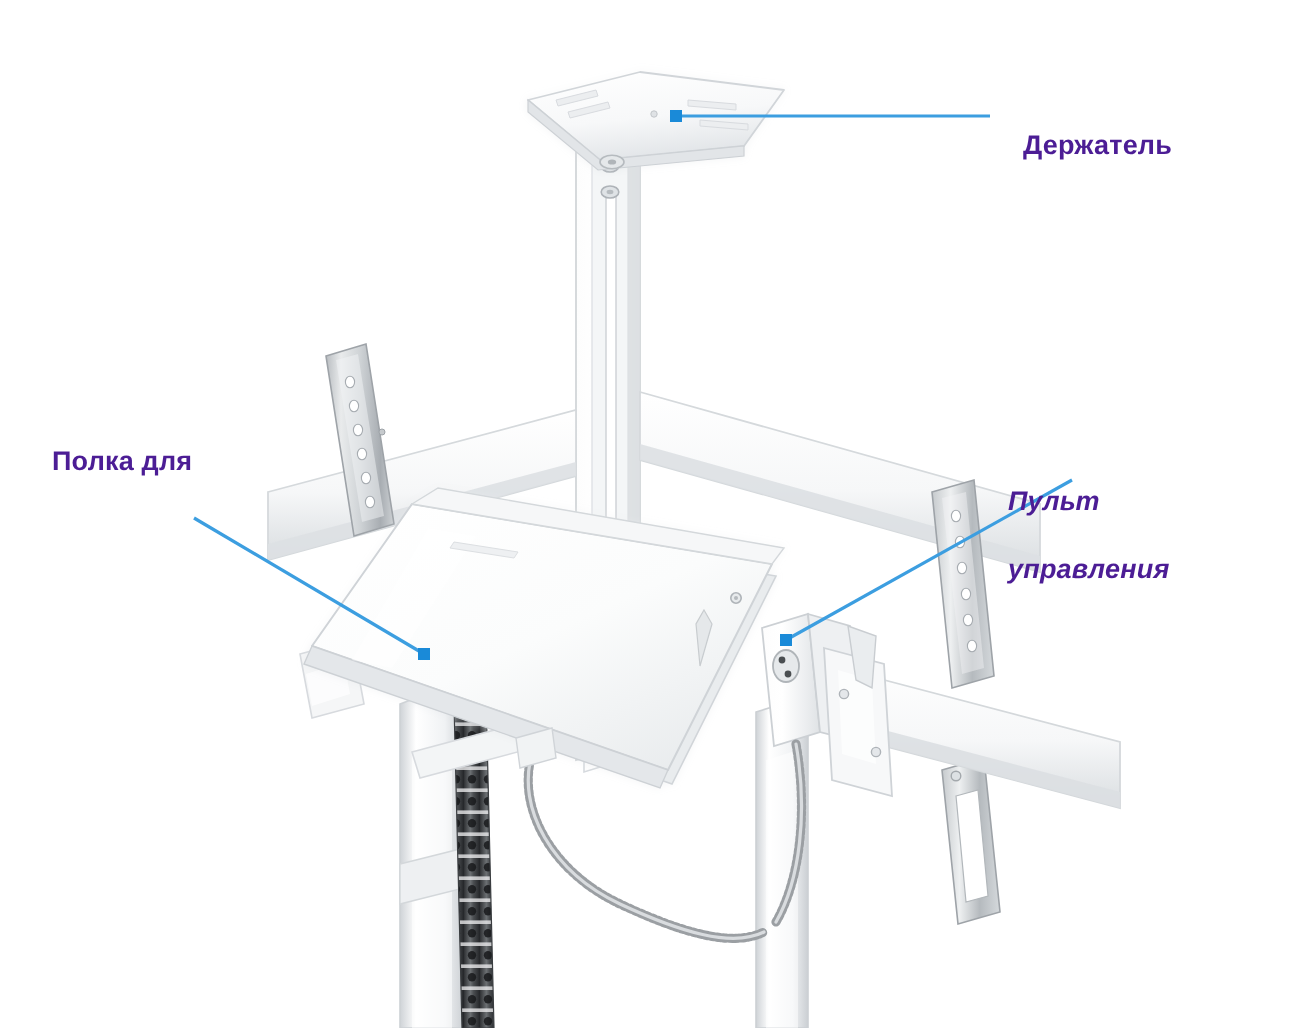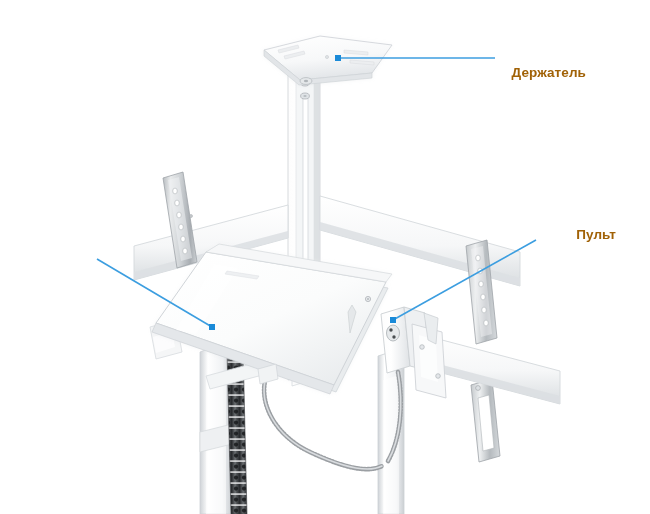--- a/index.html
+++ b/index.html
@@ -11,27 +11,27 @@
     position:relative;
   }
   #stage{position:absolute;left:0;top:0;width:650px;height:514px;}
   svg.layer{position:absolute;left:0;top:0;width:650px;height:514px;}
 
   .callout-label{
     position:absolute;
     font-weight:bold;
     font-size:13.5px;
     line-height:17px;
-    color:#a16207;
+    color:#4c1d95;
     letter-spacing:0.1px;
     white-space:pre-line;
   }
   #label-camera-holder{ left:502px; top:47px; text-align:right; width:84px;}
   #label-laptop-shelf{ left:26px;  top:205px; text-align:left;  width:120px;}
-  #label-control-panel{left:504px; top:209px; text-align:right; width:112px;}
+  #label-control-panel{left:504px; top:225px; width:112px;font-style:italic;}
 </style>
 </head>
 <body>
 
 <div id="stage">
 
   <svg class="layer" viewBox="0 0 650 514">
     <defs>
       <linearGradient id="gWhiteV" x1="0" y1="0" x2="1" y2="0">
         <stop offset="0" stop-color="#fdfdfd"></stop>
@@ -262,19 +262,21 @@
       <line x1="393" y1="320" x2="536" y2="240" stroke="#3c9ee0" stroke-width="1.6"></line>
       <rect x="390" y="317" width="6" height="6" fill="#1a8ad8"></rect>
     </g>
   </svg>
 
   <div class="callout-label" id="label-camera-holder">
     <div>Держатель</div>
   </div>
 
   <div class="callout-label" id="label-laptop-shelf">
+    <div>Полка для</div>
   </div>
 
   <div class="callout-label" id="label-control-panel">
     <div>Пульт</div>
+    <div>управления</div>
   </div>
 
 </div>
 
 </body></html>

